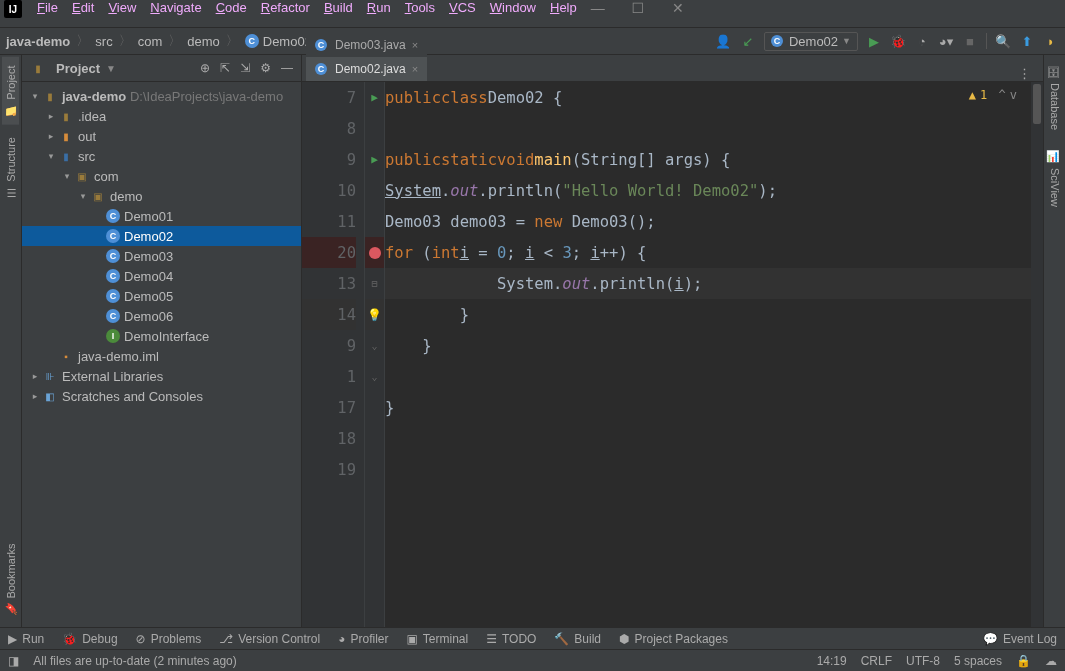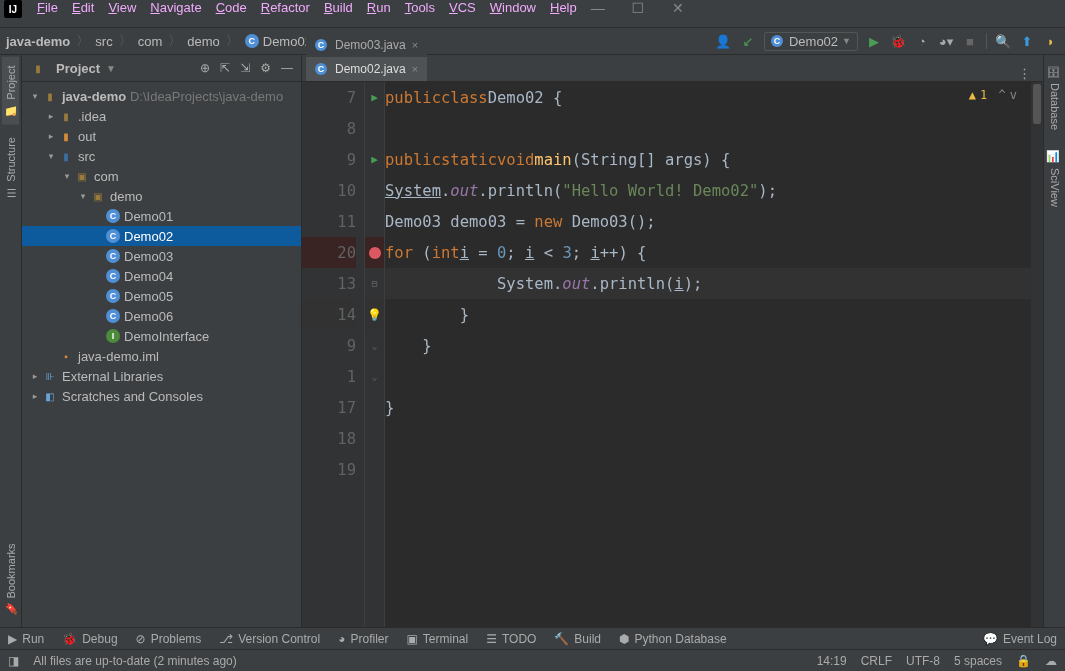--- a/index.html
+++ b/index.html
@@ -313,21 +313,21 @@
 
 <div class="tool-windows">
   <span class="tw-item">▶ <span>Run</span></span>
   <span class="tw-item">🐞 <span>Debug</span></span>
   <span class="tw-item">⊘ <span>Problems</span></span>
   <span class="tw-item">⎇ <span>Version Control</span></span>
   <span class="tw-item">◕ <span>Profiler</span></span>
   <span class="tw-item">▣ <span>Terminal</span></span>
   <span class="tw-item">☰ <span>TODO</span></span>
   <span class="tw-item">🔨 <span>Build</span></span>
-  <span class="tw-item">⬢ <span>Python Database</span></span>
+  <span class="tw-item">⬢ <span>Project Packages</span></span>
   <span class="spacer"></span>
   <span class="tw-item">💬 <span>Event Log</span></span>
 </div>
 
 <div class="status-bar">
   <span>◨</span>
   <span>All files are up-to-date (2 minutes ago)</span>
   <span class="spacer"></span>
   <span>14:19</span>
   <span>CRLF</span>

